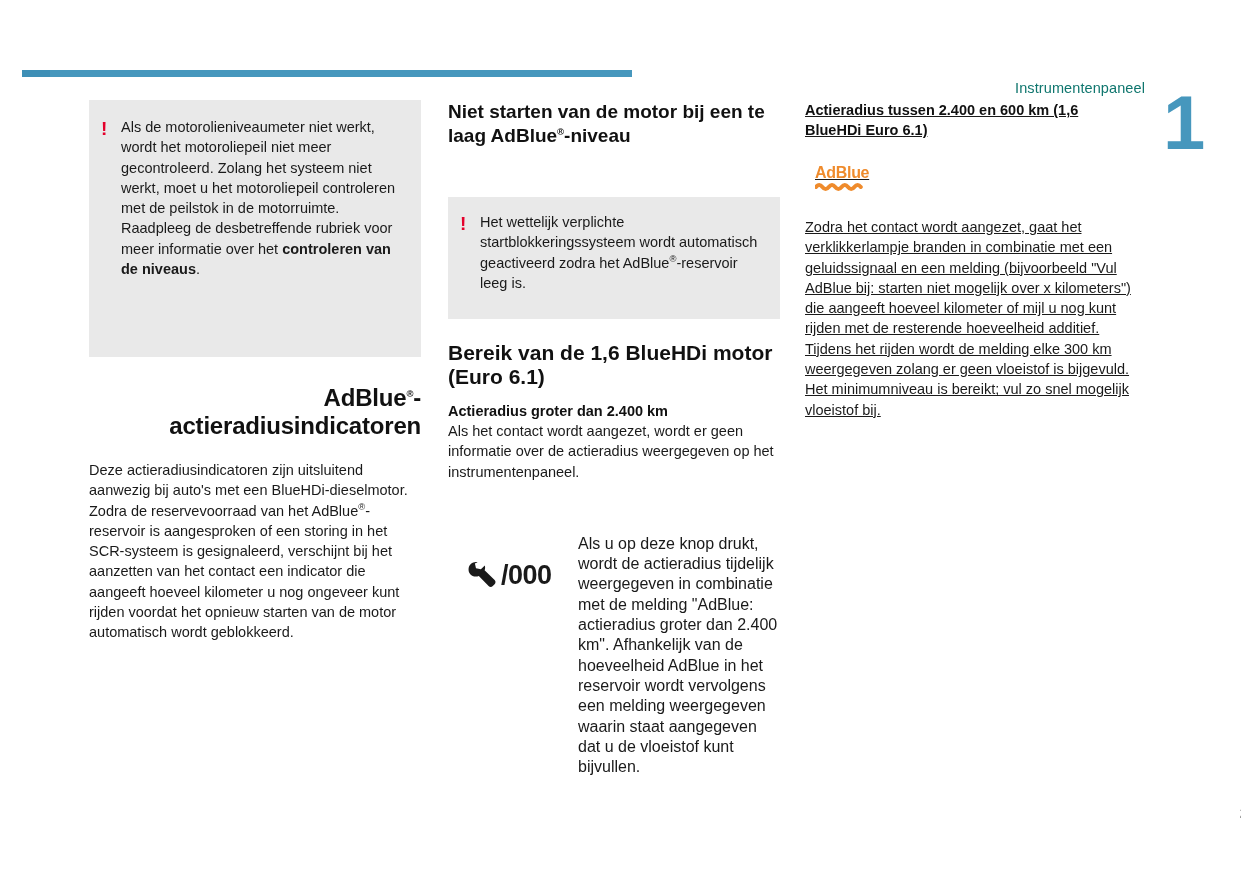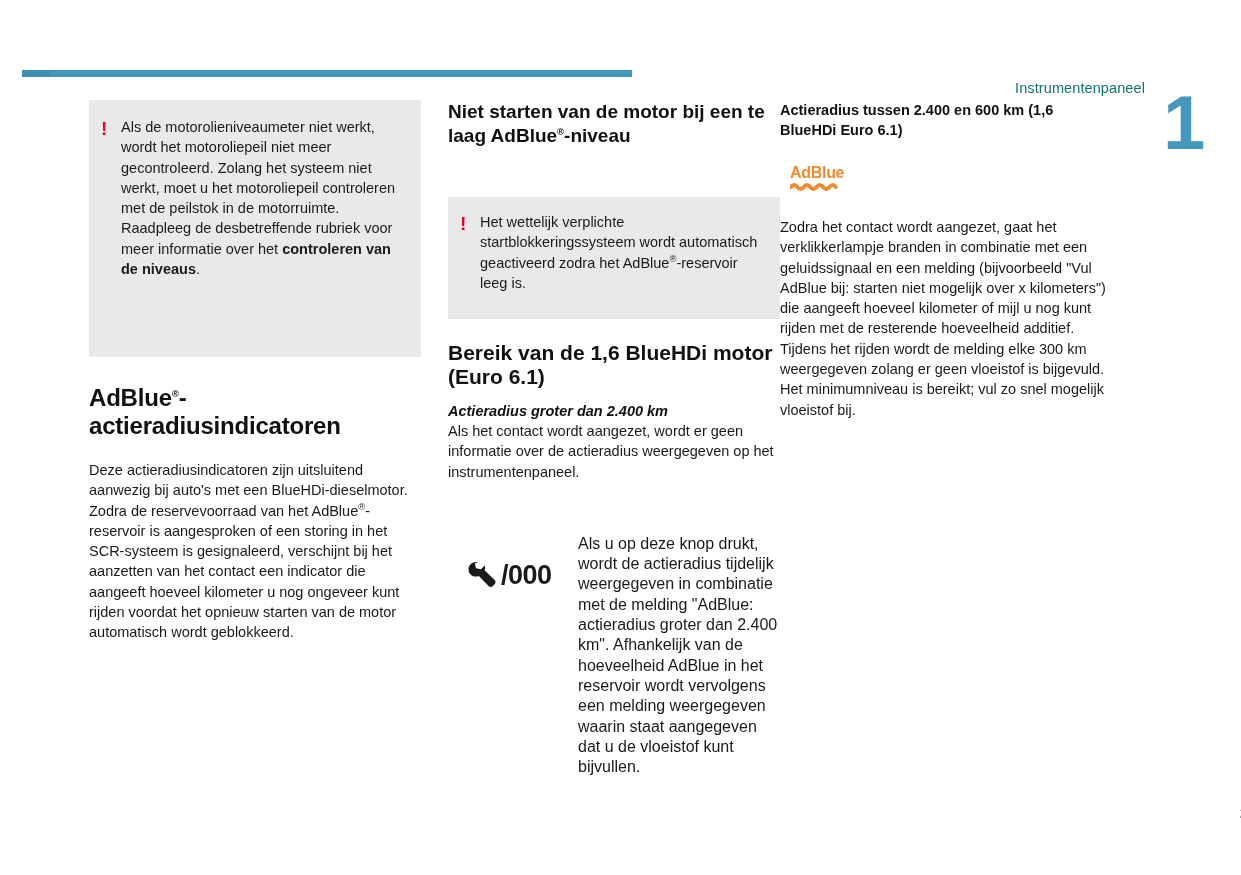--- a/index.html
+++ b/index.html
@@ -70,21 +70,21 @@
     color: #7b7b7b;
   }
 
   
   .col {
     position: absolute;
     top: 100px;
   }
   .col-left   { left: 89px;  width: 332px; }
   .col-mid    { left: 448px; width: 332px; }
-  .col-right  { left: 780px; width: 330px; }
+  .col-right  { left: 805px; width: 330px; text-decoration: underline; }
 
   
   .warn-box {
     background: #e9e9e9;
     box-sizing: border-box;
     position: relative;
   }
   .warn-inner {
     display: flex;
     align-items: flex-start;
@@ -119,20 +119,21 @@
   }
 
   
   h1.section-title {
     font-size: 24px;
     line-height: 28px;
     font-weight: bold;
     margin: 0;
     color: #111;
     letter-spacing: -0.2px;
+    text-align: right;
   }
   h2.sub-title {
     font-size: 17.5px;
     line-height: 22px;
     font-weight: bold;
     margin: 0;
     color: #111;
   }
   h3.minor-title {
     font-size: 14.5px;
@@ -229,21 +230,21 @@
 
   <div class="warn-box" id="warn-mid-box" style="margin-top:49px;">
     <div class="warn-inner">
       <span class="warn-bang">!</span>
       <span class="warn-text"><span>Het wettelijk verplichte startblokkeringssysteem wordt automatisch geactiveerd zodra het AdBlue</span><sup class="reg">®</sup><span>-reservoir leeg is.</span></span>
     </div>
   </div>
 
   <h2 class="sub-title" style="margin-top:22px;font-size:21px;line-height:24px;">Bereik van de 1,6 BlueHDi motor (Euro 6.1)</h2>
 
-  <h3 class="minor-title" style="margin-top:13px;font-style:italic;">Actieradius groter dan 2.400 km</h3>
+  <h3 class="minor-title" style="margin-top:13px;">Actieradius groter dan 2.400 km</h3>
 
   <p class="body">Als het contact wordt aangezet, wordt er geen informatie over de actieradius weergegeven op het instrumentenpaneel.</p>
 
   <div class="icon-row" style="margin-top:52px;">
     <div class="icon-cell">
       <span class="wrench-glyph">
         <svg class="wrench-svg" width="34" height="28" viewBox="0 0 34 28" aria-hidden="true">
           <path d="M9.6 1.2 C5.2 0.2 1.2 3.2 0.6 7.4 C0.0 11.8 3.4 15.6 7.8 15.6 C8.9 15.6 9.9 15.4 10.8 15.0 L20.6 25.1 C21.8 26.3 23.6 26.3 24.8 25.1 L26.6 23.3 C27.8 22.1 27.8 20.3 26.6 19.1 L16.6 9.2 C17.2 7.7 17.3 6.0 16.8 4.4 L12.9 8.3 L8.0 7.2 L6.9 2.4 L9.6 1.2 Z" fill="#1a1a1a"></path>
         </svg>
         <span>/000</span>

